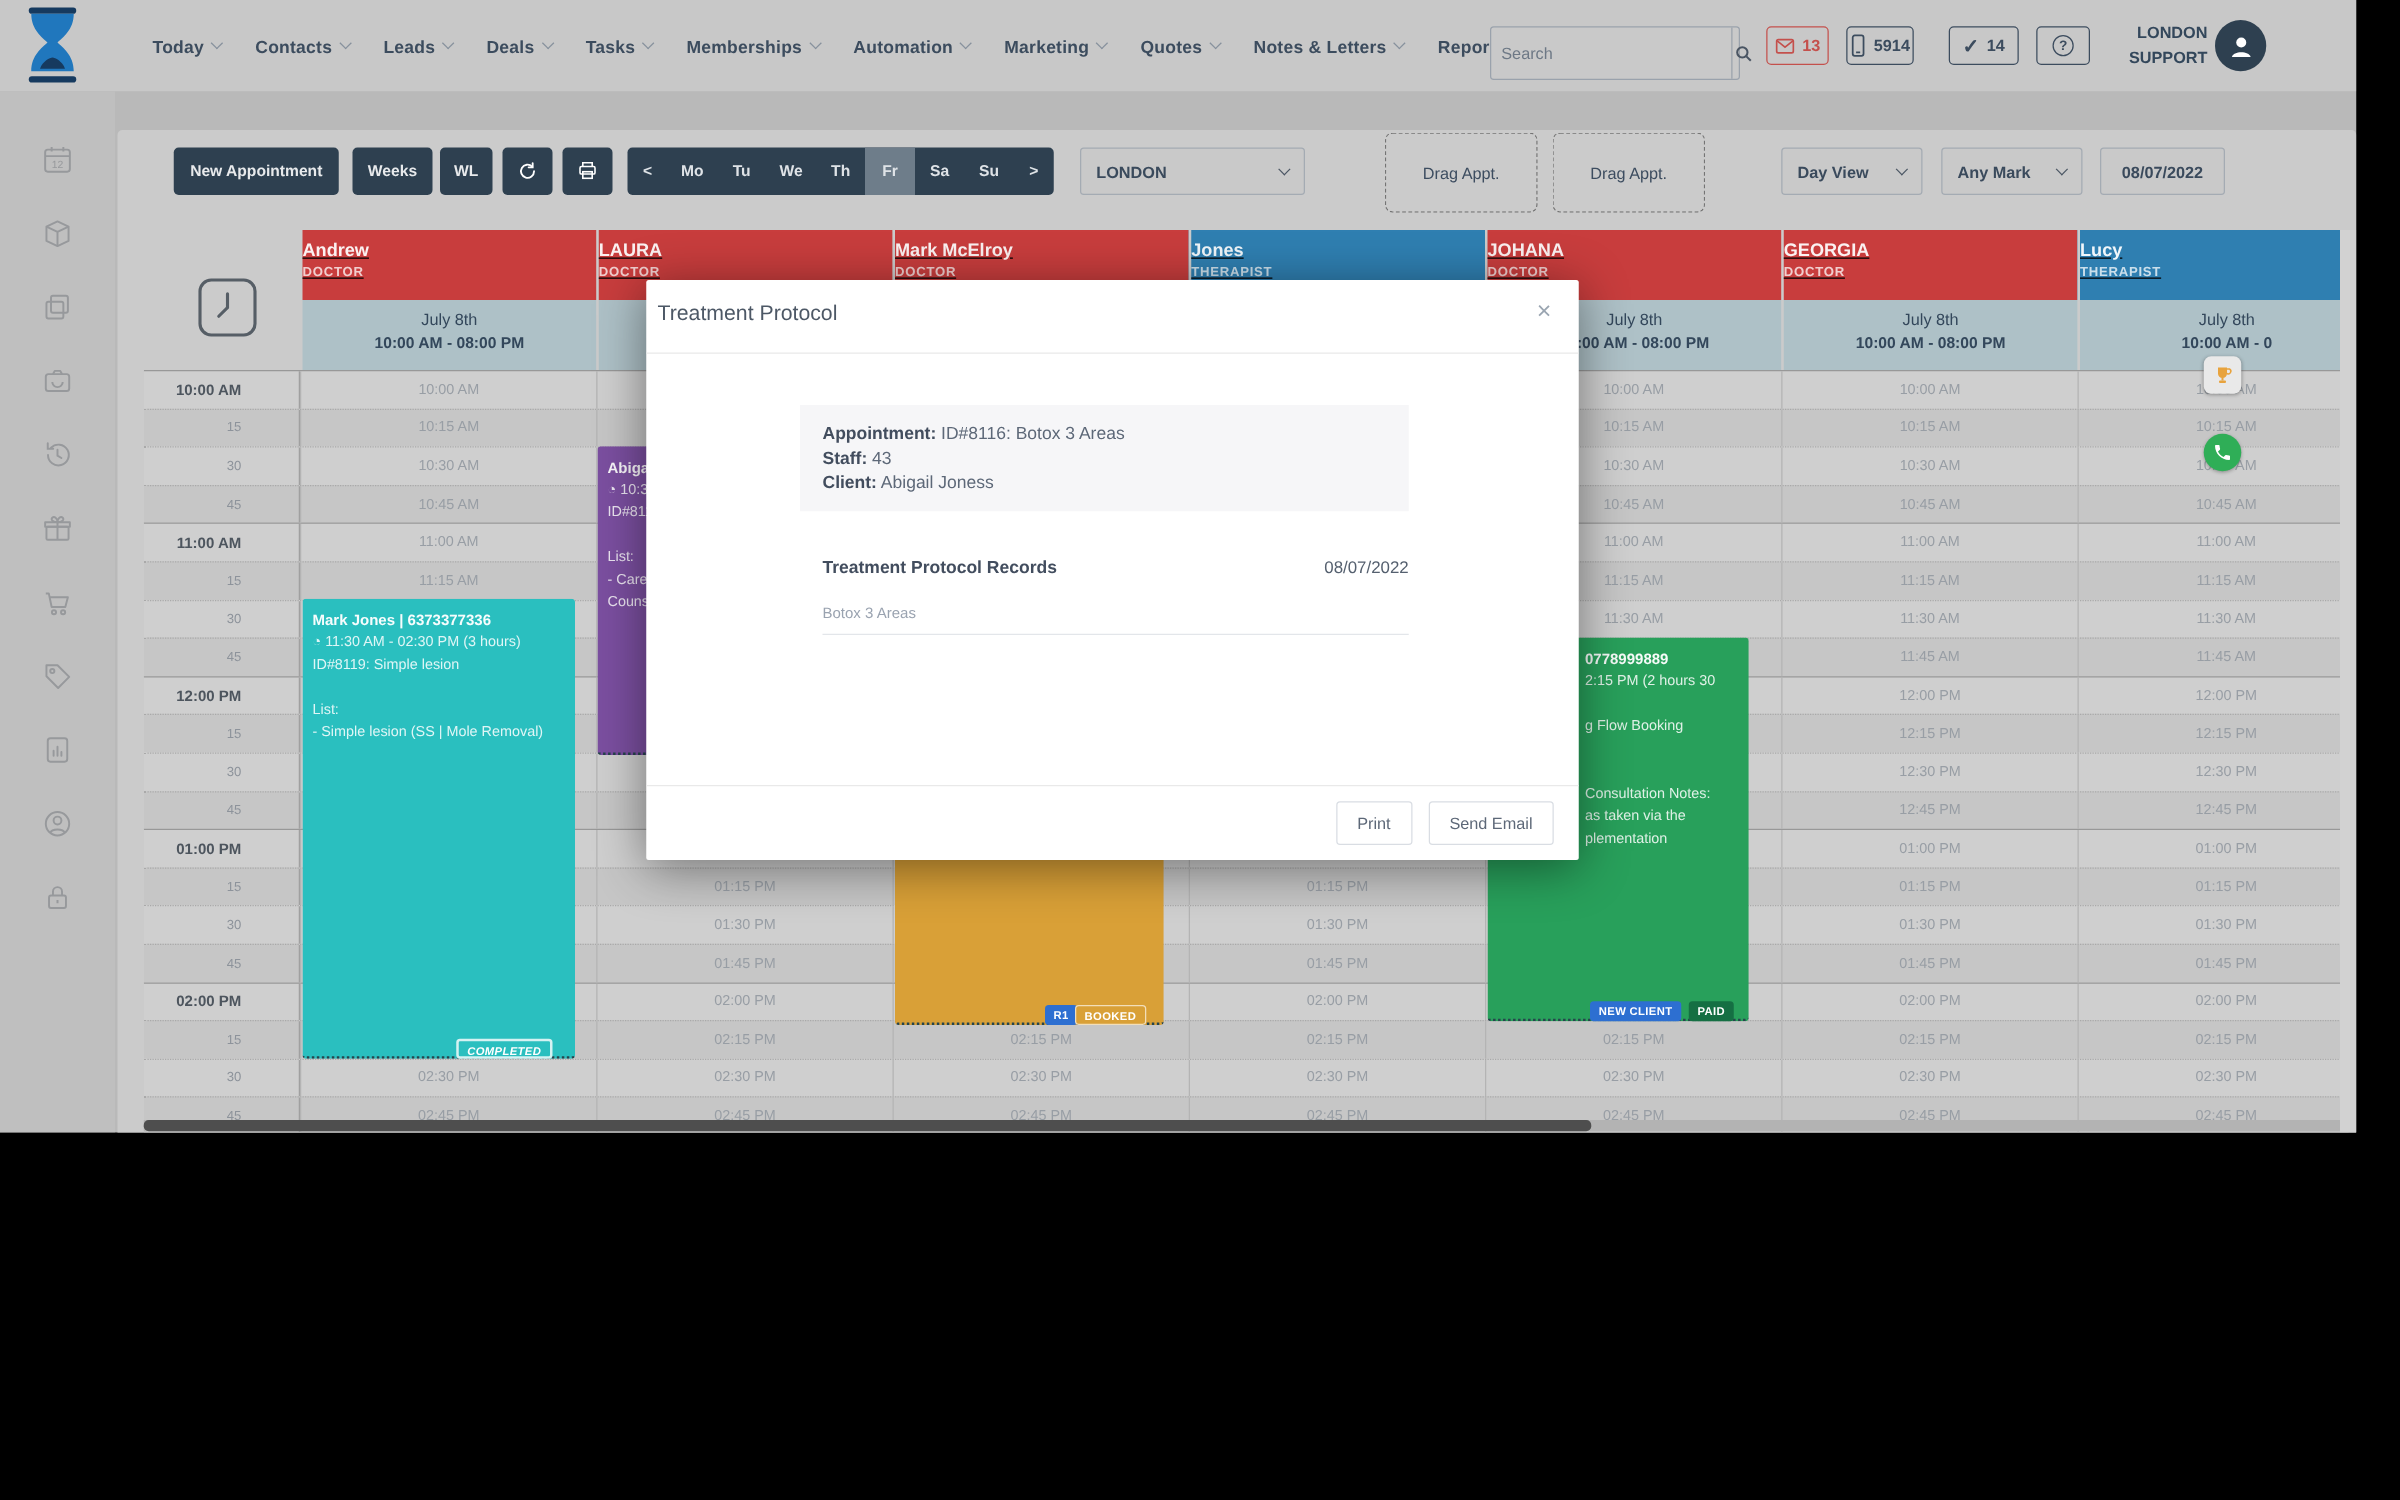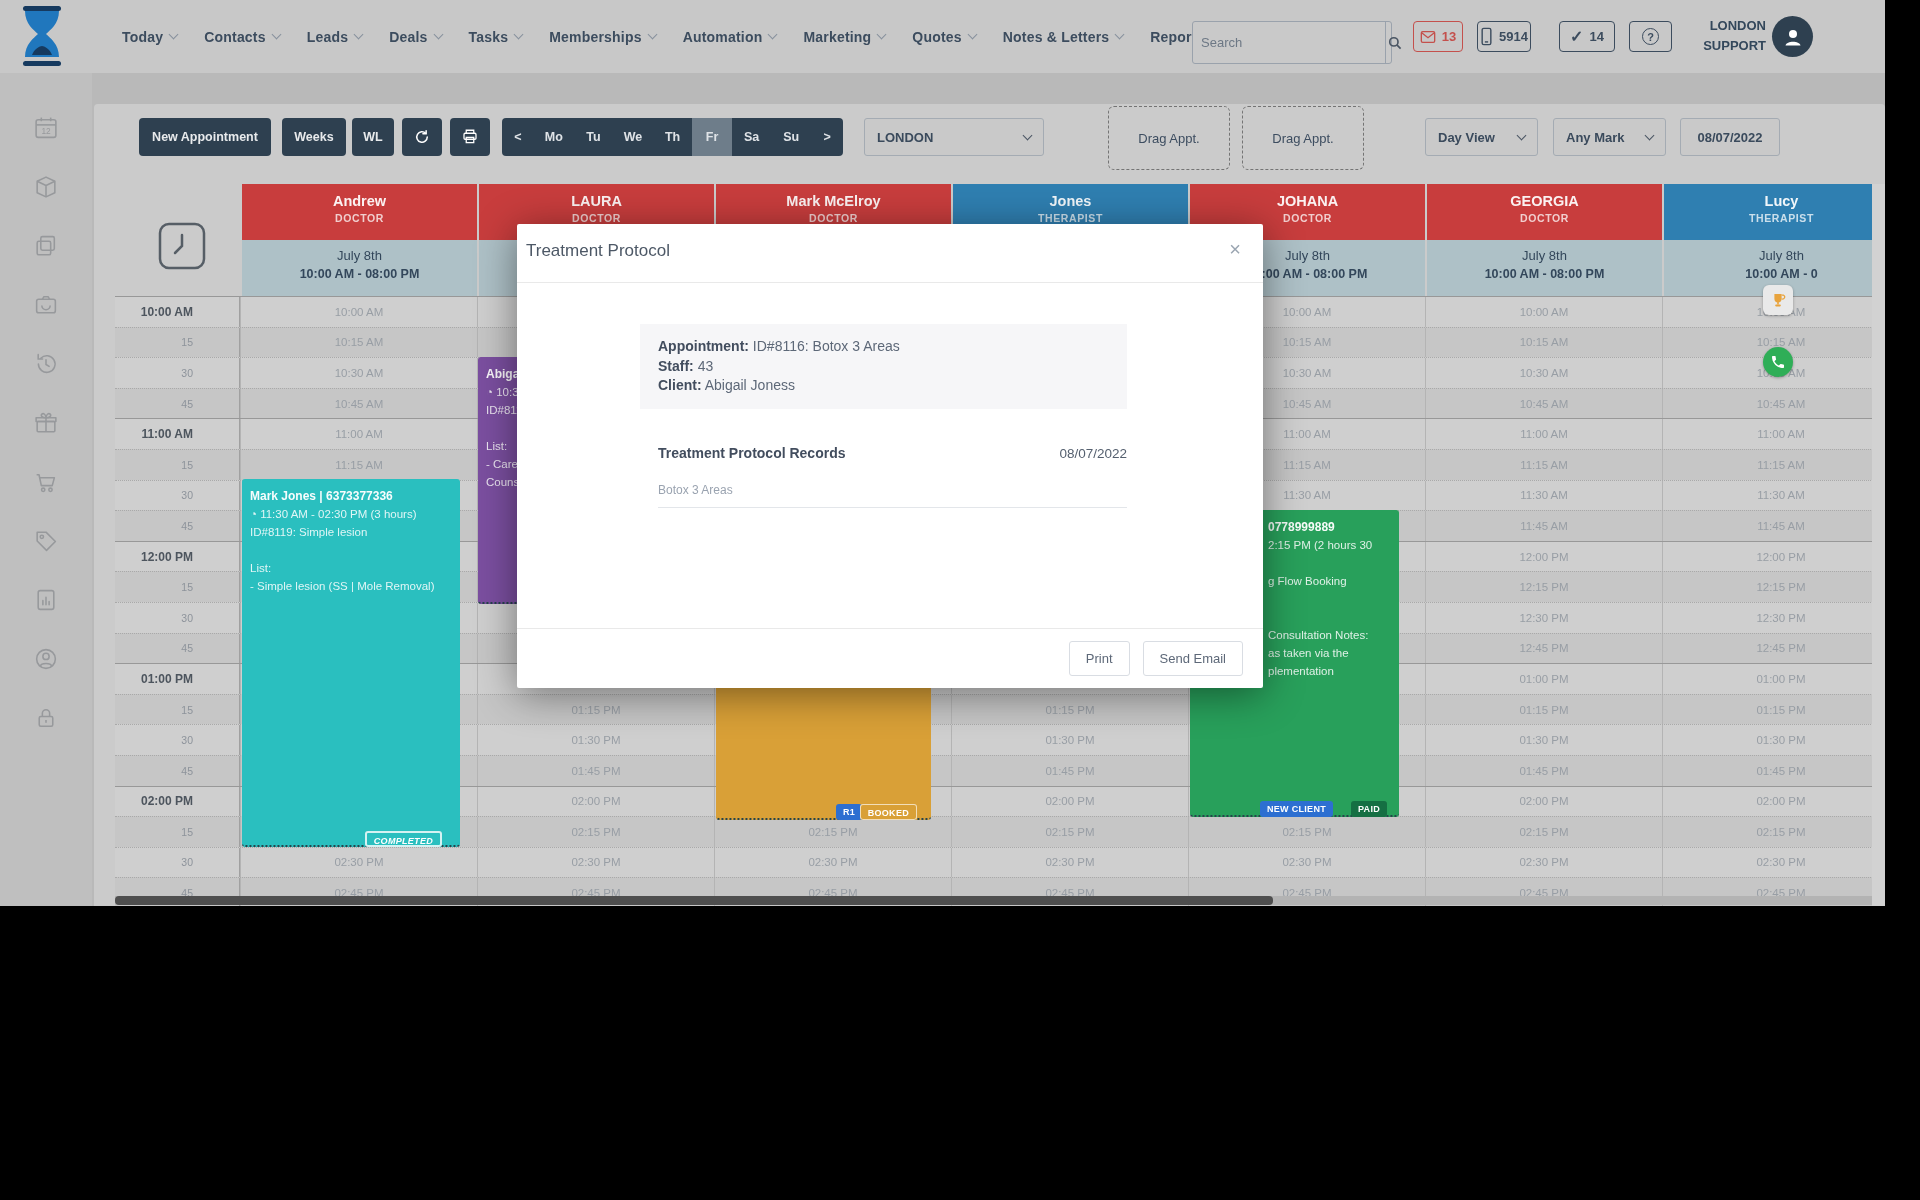--- a/index.html
+++ b/index.html
@@ -60,22 +60,22 @@
   .dragbox { position:absolute; top:2px; width:122px; height:64px; border:1px dashed #747474; border-radius:6px;
              display:flex; align-items:center; justify-content:center; font-size:13px; color:#3d4d60; cursor:pointer; }
   .datebox { position:absolute; top:14px; left:1586px; width:100px; height:38px; background:#c9c9c9;
              border:1px solid #a4abb3; border-radius:3px; display:flex; align-items:center; justify-content:center;
              font-size:13px; font-weight:700; color:#3a4a5c; cursor:pointer; }
 
   
   .cal { position:absolute; left:21px; top:80px; width:1764px; height:722px; overflow:hidden; }
   .cal-heads, .cal-subs { display:flex; }
   .head-gutter, .sub-gutter { width:125px; flex:0 0 125px; }
-  .col-head { width:237px; flex:0 0 237px; height:56px; border-left:2px solid #cbcbcb; text-align:center;
-              padding-top:9px; }
+  .col-head { width:237px; flex:0 0 237px; height:56px; border-left:2px solid #cbcbcb; text-align:left;
+              padding-top:9px;text-decoration:underline; }
   .col-name { font-size:14.5px; font-weight:600; color:rgba(255,255,255,.93); }
   .col-role { font-size:10.5px; font-weight:600; letter-spacing:.6px; color:rgba(255,255,255,.75); margin-top:3px; }
   .col-sub { width:237px; flex:0 0 237px; height:56px; border-left:2px solid #cbcbcb; background:#aec1c7;
              text-align:center; padding-top:8px; }
   .sub-date { font-size:13px; font-weight:400; color:#33475b; }
   .sub-hours { font-size:12.5px; font-weight:700; color:#33475b; margin-top:4px; white-space:nowrap; overflow:hidden; }
   .clockbox { position:absolute; left:43px; top:38px; }
   .grid-body { position:relative; width:1764px; height:612px; }
   .rows-layer { position:absolute; inset:0; }
   .g-row { display:flex; height:30.6px; border-top:1px dotted #a9a9a9; }
@@ -680,21 +680,21 @@
                   <div class="appt-line strong">0778999889</div>
                   <div class="appt-line">2:15 PM (2 hours 30</div>
                   <div class="appt-line"></div>
                   <div class="appt-line">g Flow Booking</div>
                   <div class="appt-line"></div>
                   <div class="appt-line"></div>
                   <div class="appt-line">Consultation Notes:</div>
                   <div class="appt-line">as taken via the</div>
                   <div class="appt-line">plementation</div>
                 </div>
-                <span class="badge badge-blue" style="right: 66px; bottom: -2px;">NEW CLIENT</span>
+                <span class="badge badge-blue" style="right: 54px; bottom: -2px;">NEW CLIENT</span>
                 <span class="badge badge-paid" style="right: 12px; bottom: -2px;">PAID</span>
               </div>
             </div>
         </div>
         <svg class="clockbox" width="48" height="48" viewBox="0 0 48 48" fill="none" stroke="#565e66" stroke-width="2.5" stroke-linecap="round">
           <rect x="2" y="2" width="44" height="44" rx="9"></rect>
             <path d="M24 13v11l-7 7"></path>
         </svg>
       </div>
 

